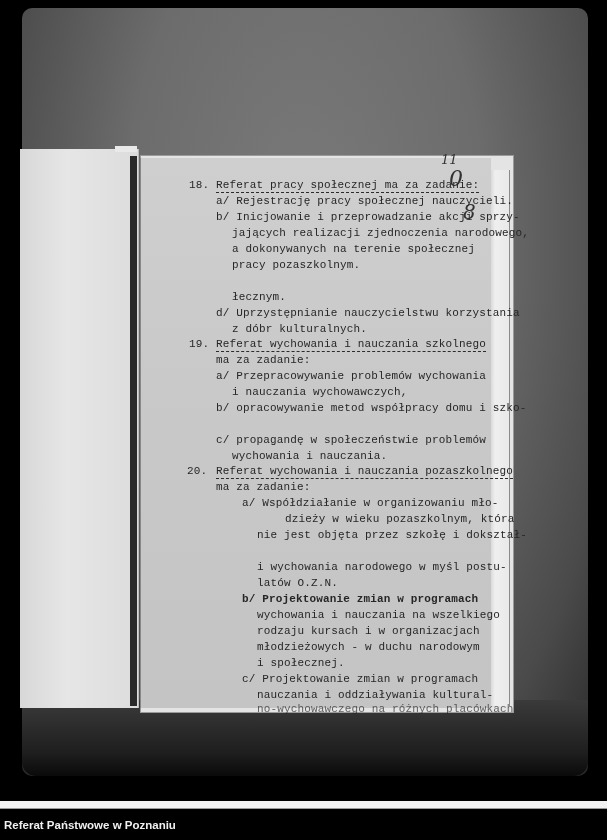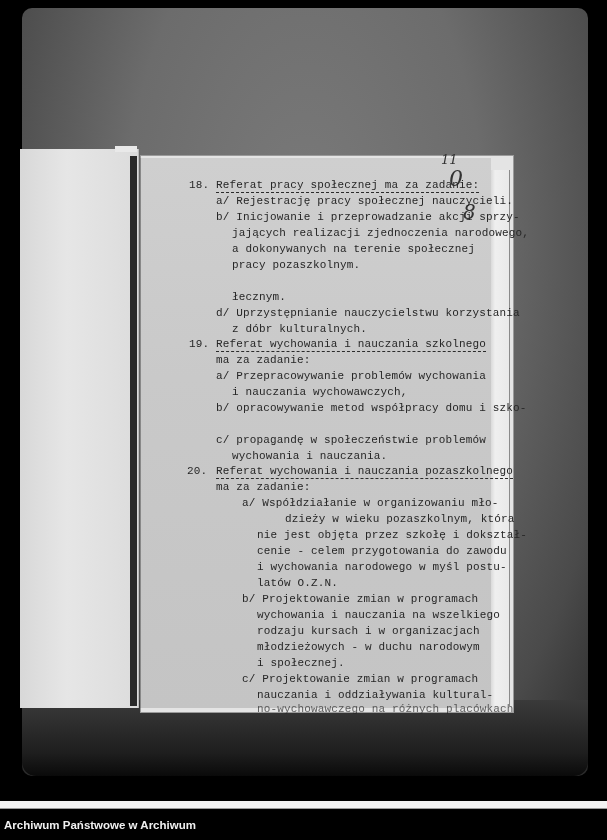--- a/index.html
+++ b/index.html
@@ -60,30 +60,29 @@
     <span class="txt" style="left:75px; top:244px;">b/ opracowywanie metod współpracy domu i szko-</span>
     <span class="txt" style="left:75px; top:276px;">c/ propagandę w społeczeństwie problemów</span>
     <span class="txt" style="left:91px; top:292px;">wychowania i nauczania.</span>
 
     <span class="txt" style="left:46px; top:307px;">20.</span>
     <span class="txt ul" style="left:75px; top:307px;">Referat wychowania i nauczania pozaszkolnego</span>
     <span class="txt" style="left:75px; top:323px;">ma za zadanie:</span>
     <span class="txt" style="left:101px; top:339px;">a/ Współdziałanie w organizowaniu mło-</span>
     <span class="txt" style="left:116px; top:355px;margin-left:28px;">dzieży w wieku pozaszkolnym, która</span>
     <span class="txt" style="left:116px; top:371px;">nie jest objęta przez szkołę i dokształ-</span>
-    <span class="txt" style="left:116px; top:387px;">cenie - celem przygotowania do zawodu</span>
     <span class="txt" style="left:116px; top:403px;">i wychowania narodowego w myśl postu-</span>
     <span class="txt" style="left:116px; top:419px;">latów O.Z.N.</span>
-    <span class="txt" style="left:101px; top:435px;">b/ Projektowanie zmian w programach</span>
+    <span class="txt" style="left:101px; top:435px;font-weight:bold;">b/ Projektowanie zmian w programach</span>
     <span class="txt" style="left:116px; top:451px;">wychowania i nauczania na wszelkiego</span>
     <span class="txt" style="left:116px; top:467px;">rodzaju kursach i w organizacjach</span>
     <span class="txt" style="left:116px; top:483px;">młodzieżowych - w duchu narodowym</span>
     <span class="txt" style="left:116px; top:499px;">i społecznej.</span>
     <span class="txt" style="left:101px; top:515px;">c/ Projektowanie zmian w programach</span>
     <span class="txt" style="left:116px; top:531px;">nauczania i oddziaływania kultural-</span>
     <span class="txt" style="left:116px; top:545px; opacity:0.7;">no-wychowawczego na różnych placówkach</span>
   </div>
 </div>
 
 <div class="footer-line"></div>
 <div class="footer">
-  <span class="footer-text">Archiwum Państwowe w Archiwum</span>
+  <span class="footer-text">Referat Państwowe w Poznaniu</span>
 </div>
 
 </body></html>

